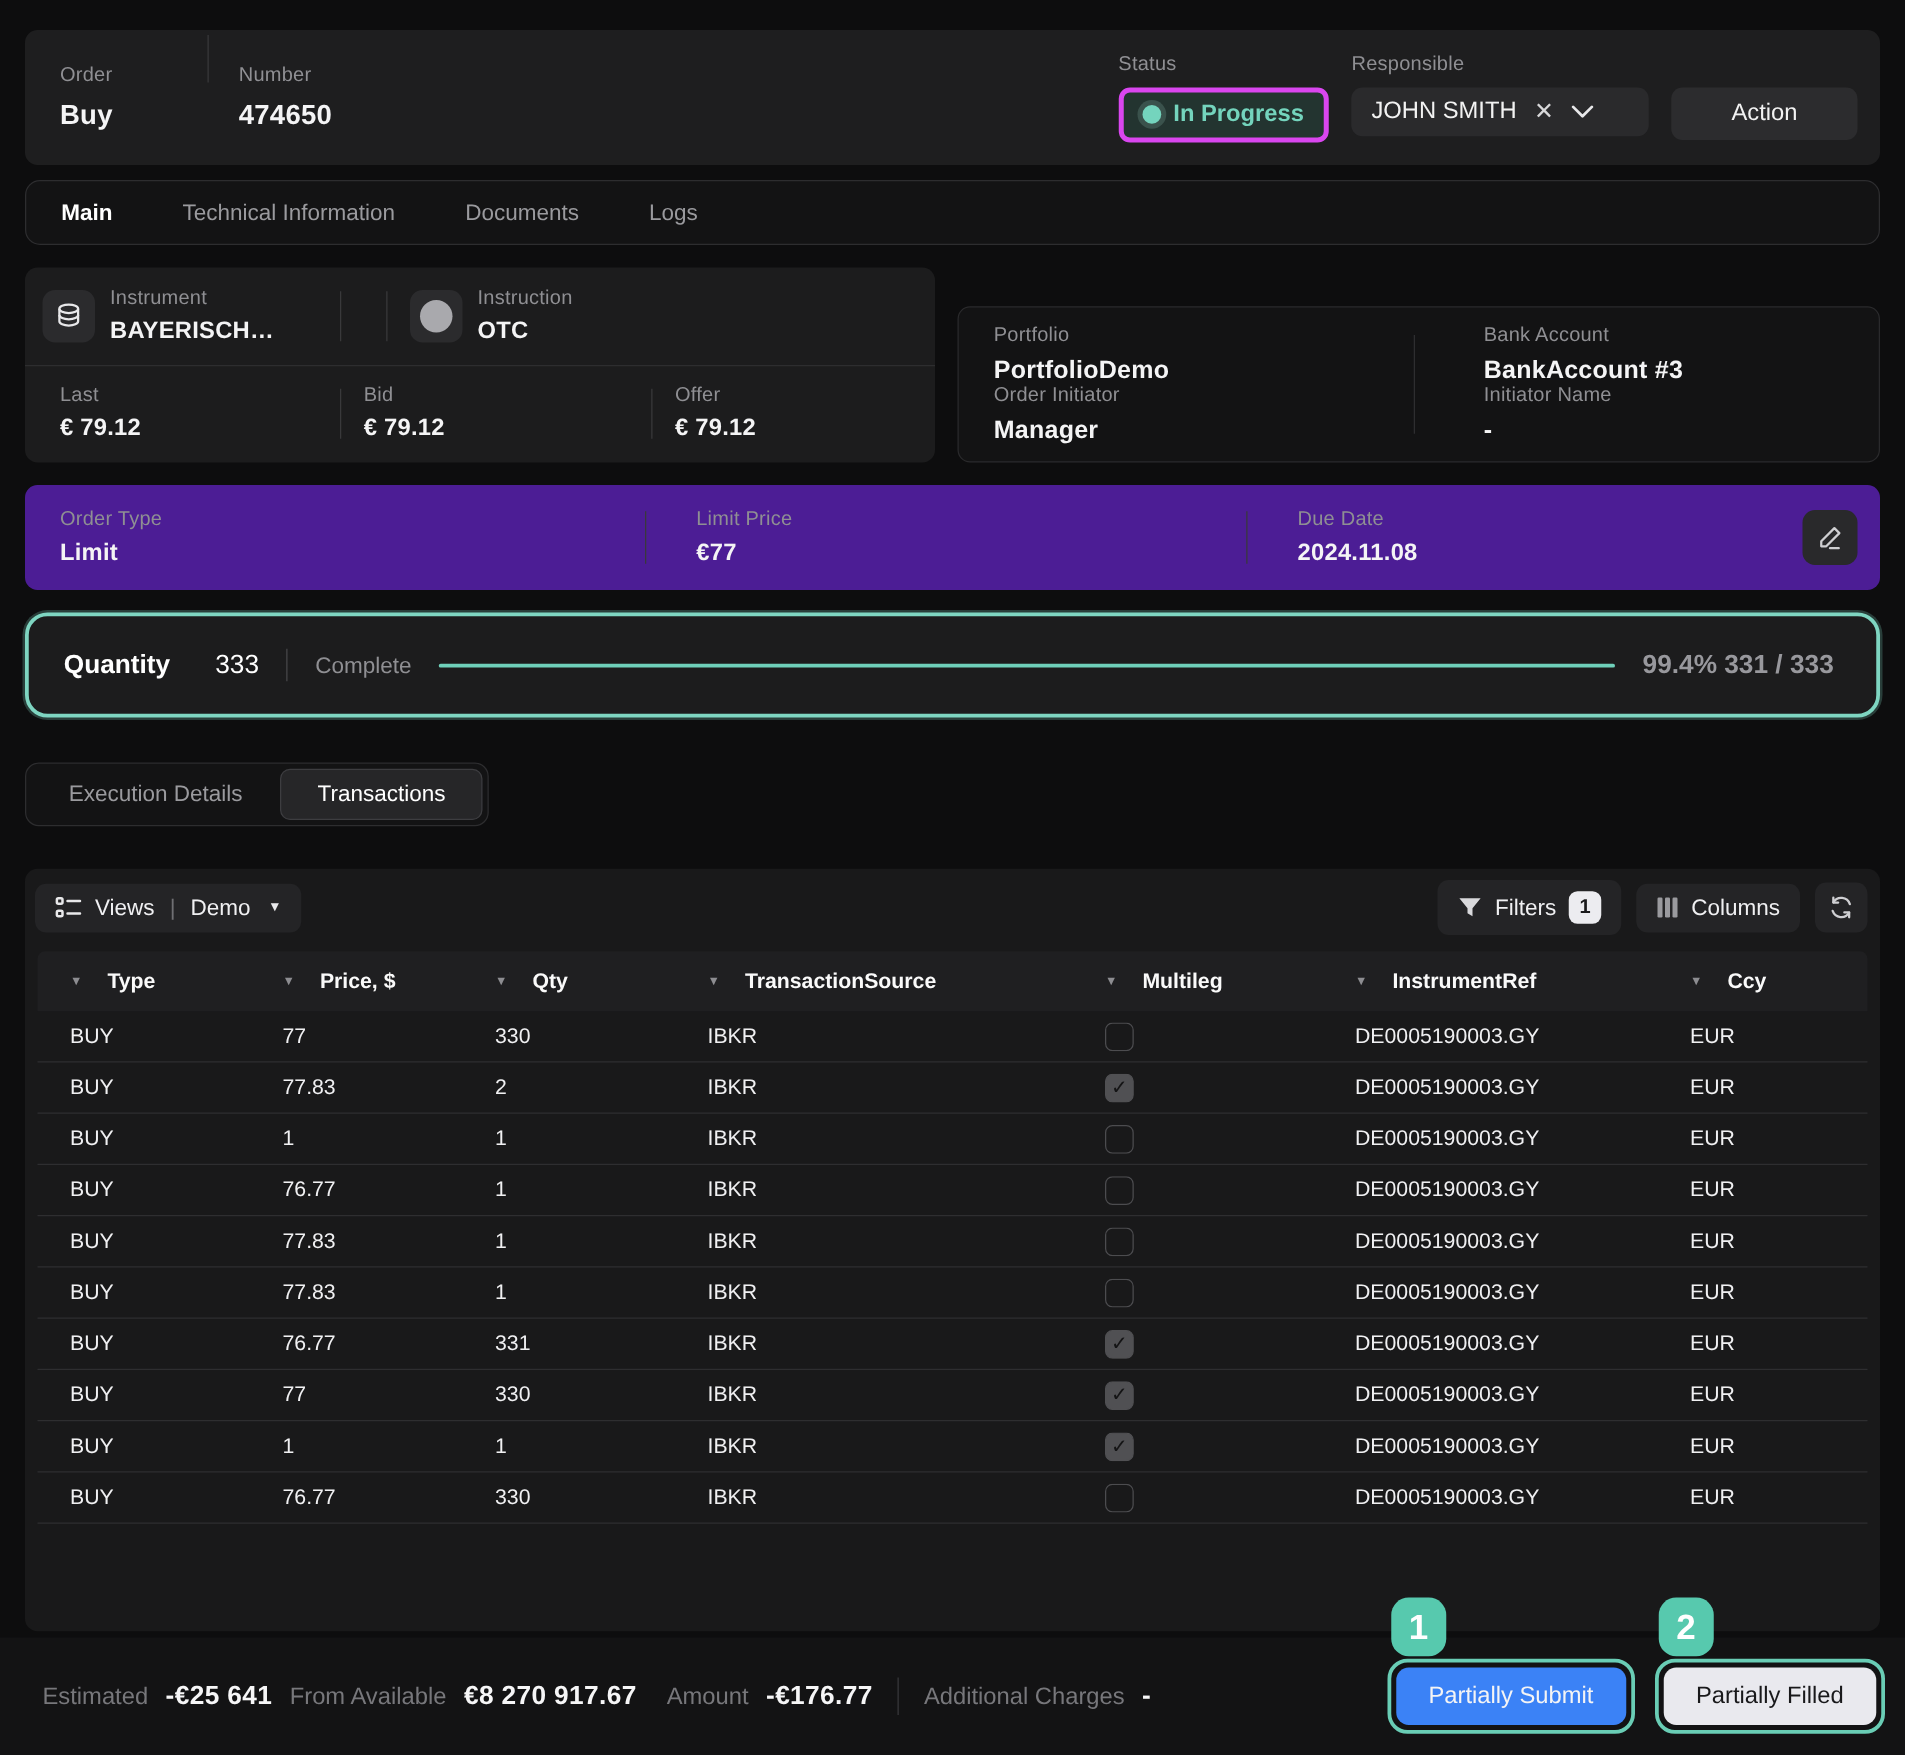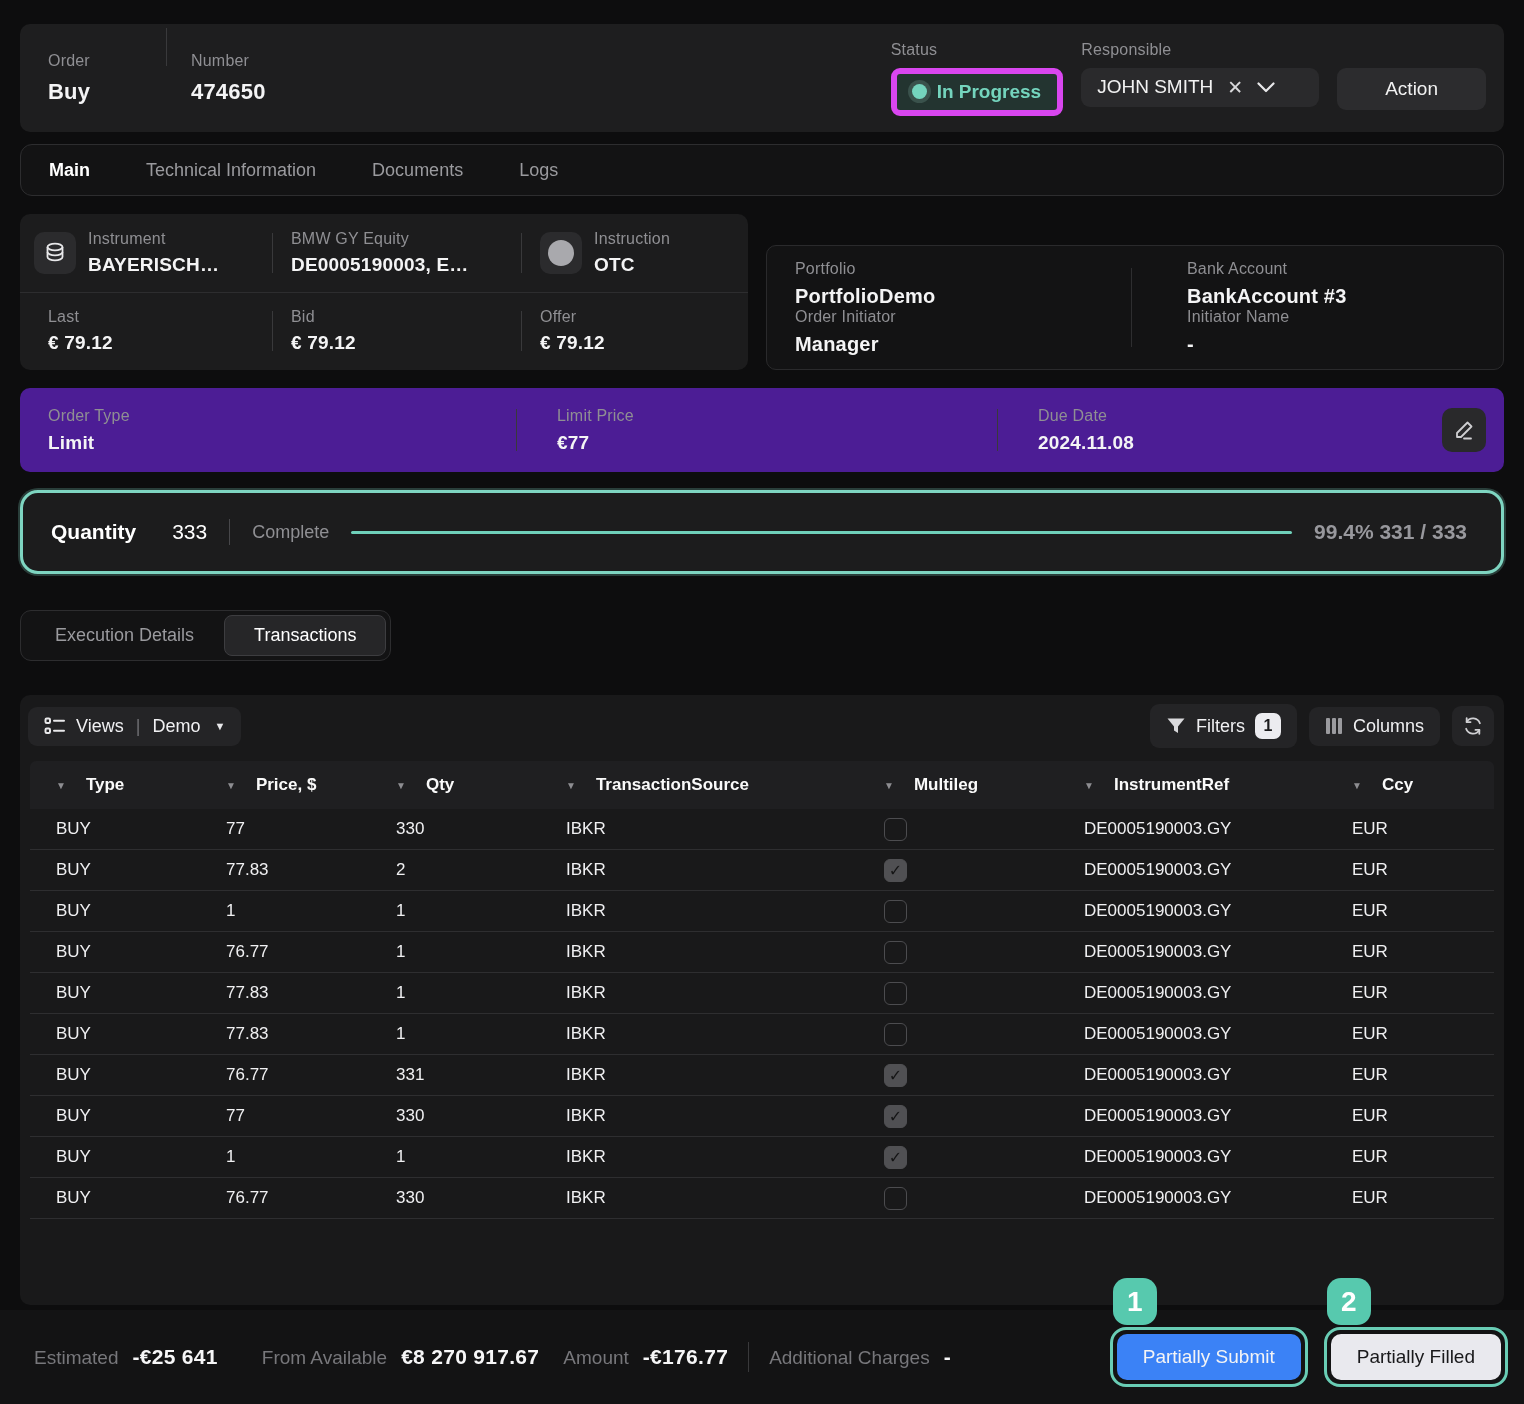--- a/index.html
+++ b/index.html
@@ -26,21 +26,21 @@
   }
   .fgroup { display: flex; flex-direction: column; gap: 9px; }
   .fgroup .big { font-size: 22px; }
   .header-panel .vdiv { height: 38px; align-self: flex-start; margin: 4px 0 0 0; }
   .hp-order { width: 118px; }
   .hp-number { margin-left: 24px; }
   .hp-right { margin-left: auto; display: flex; align-items: flex-start; gap: 18px; }
 
   .status-badge {
     display: inline-flex; align-items: center; gap: 10px;
-    background: #233430; border: 6px solid #d946ef; border-radius: 9px;
+    background: #233430; border: 4px solid #d946ef; border-radius: 9px;
     padding: 7px 16px 7px 12px; color: #74d4bd;
     font-size: 19px; font-weight: bold;
   }
   .status-dot { width: 15px; height: 15px; border-radius: 50%;
     background: #74d4bd; box-shadow: 0 0 0 4px #3a524c; margin-left: 3px; }
 
   .chip {
     display: inline-flex; align-items: center; gap: 14px;
     background: #2a2a2c; border-radius: 9px; padding: 8px 16px;
     font-size: 19px; color: #f2f2f2; min-width: 238px;
@@ -269,26 +269,20 @@
                 <path d="M5.5 12 v5 c0 1.9 3.4 3.4 7.5 3.4 s7.5-1.5 7.5-3.4 v-5"></path>
               </g>
             </svg>
           </span>
           <span class="ip-text">
             <span class="lbl">Instrument</span>
             <span class="val">BAYERISCH…</span>
           </span>
         </div>
         <div class="vdiv"></div>
-        <div class="ip-cell w2">
-          <span class="ip-text">
-            <span class="lbl">BMW GY Equity</span>
-            <span class="val">DE0005190003, E…</span>
-          </span>
-        </div>
         <div class="vdiv"></div>
         <div class="ip-cell">
           <span class="icon-sq">
             <span class="circle-icon"></span>
           </span>
           <span class="ip-text">
             <span class="lbl">Instruction</span>
             <span class="val">OTC</span>
           </span>
         </div>
@@ -587,21 +581,21 @@
       </div>
     </div>
 
   </div>
 
   <div class="bottom-bar">
     <div class="bb-item">
       <span class="bb-lbl">Estimated</span>
       <span class="bb-val">-€25 641</span>
     </div>
-    <div class="bb-item" style="margin-left:30px;">
+    <div class="bb-item" style="">
       <span class="bb-lbl">From Available</span>
       <span class="bb-val">€8 270 917.67</span>
     </div>
     <div class="bb-item" style="margin-left:10px;">
       <span class="bb-lbl">Amount</span>
       <span class="bb-val">-€176.77</span>
     </div>
     <div class="bb-div"></div>
     <div class="bb-item">
       <span class="bb-lbl">Additional Charges</span>

